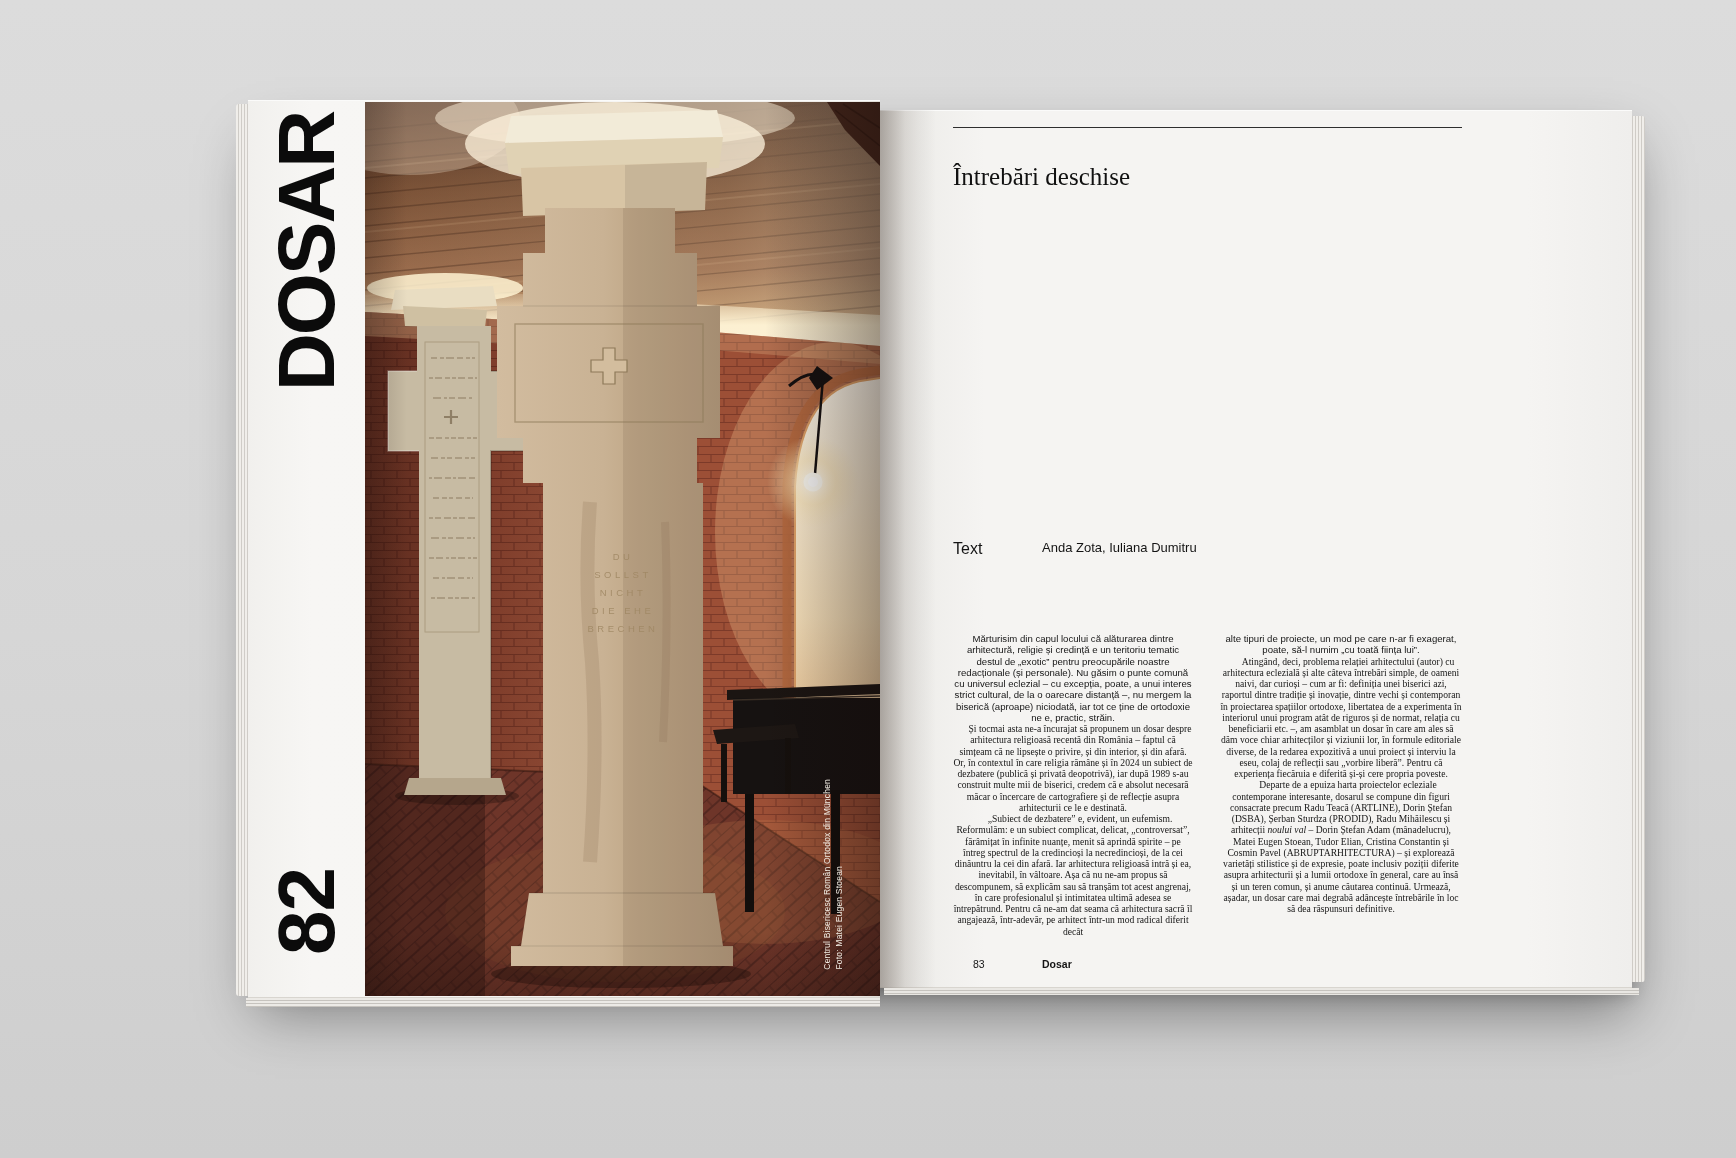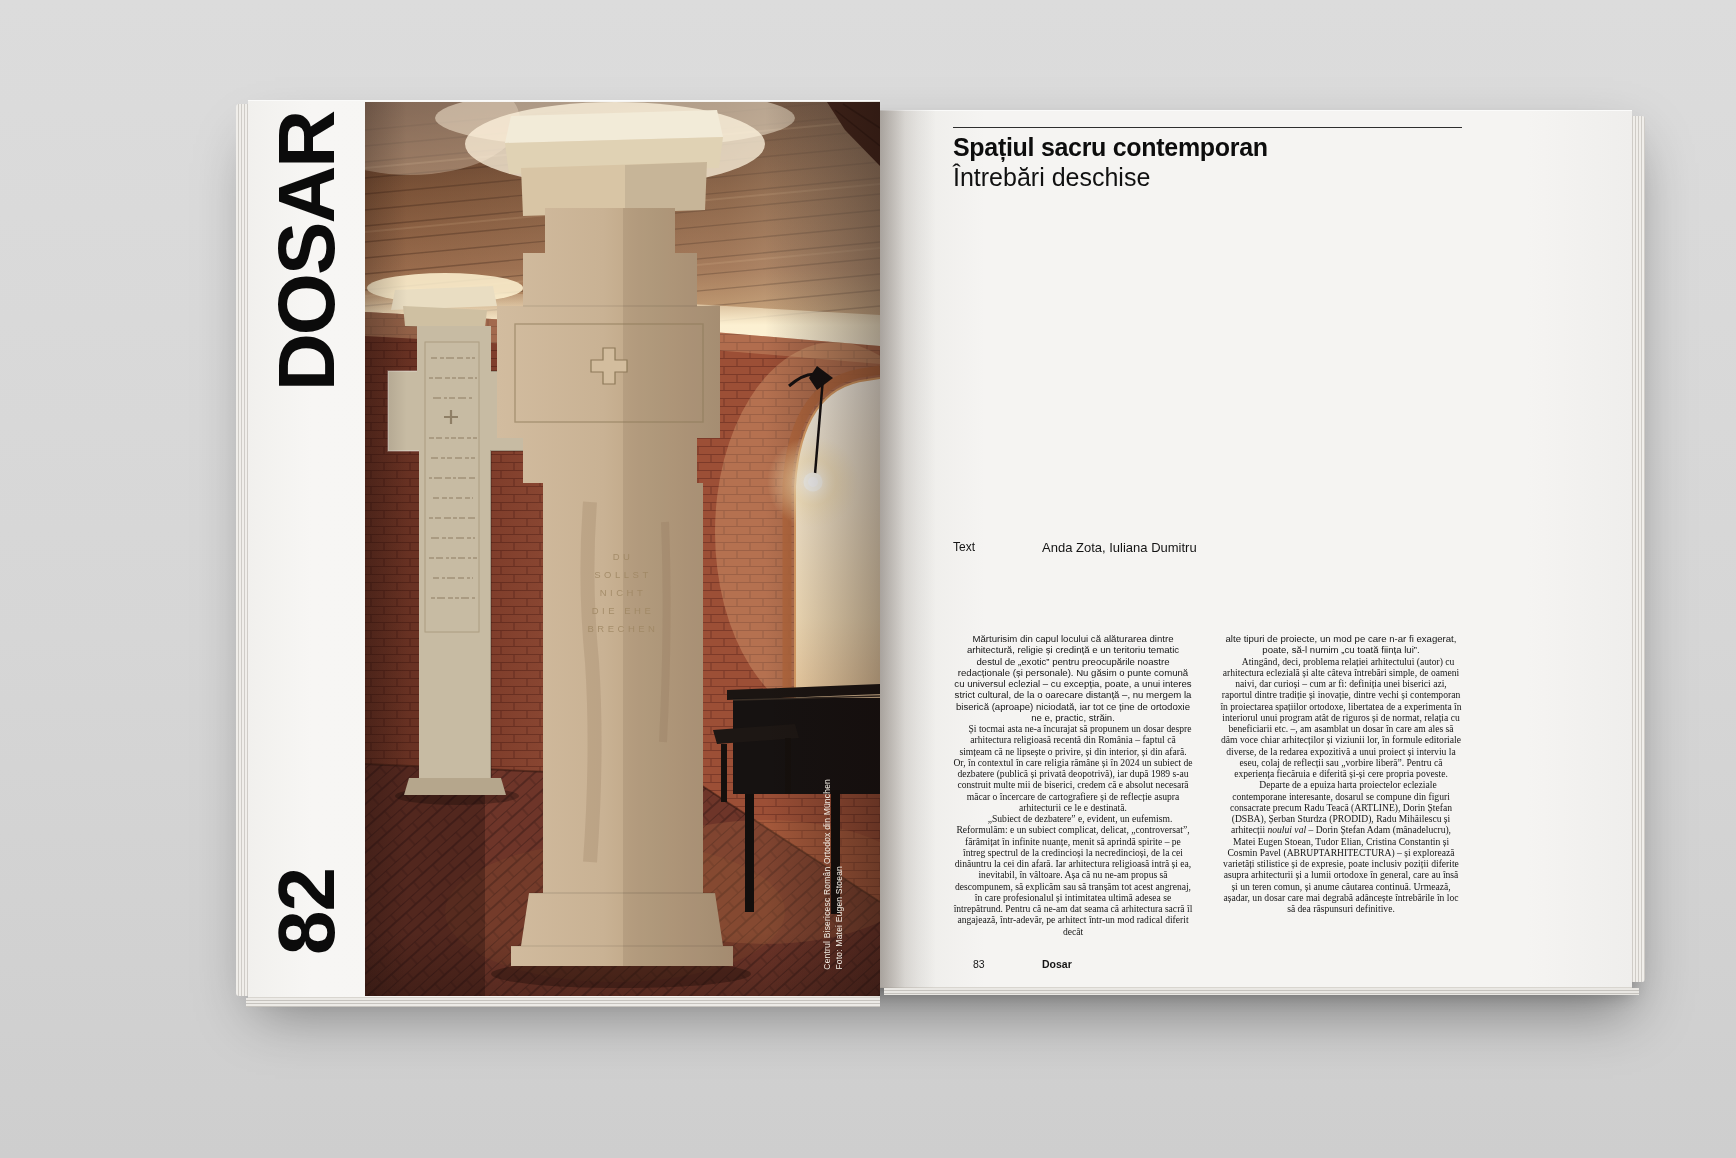--- a/index.html
+++ b/index.html
@@ -33,22 +33,22 @@
   .dosar-wrap .vert{font-size:80px;font-weight:600;letter-spacing:-2px;line-height:70px;color:#0b0b0b;}
   .pagenum-wrap{position:absolute;left:24px;top:768px;}
   .pagenum-wrap .vert{font-size:80px;font-weight:600;letter-spacing:-1px;line-height:70px;color:#0b0b0b;}
   .photo{position:absolute;left:117px;top:2px;width:515px;height:894px;overflow:hidden;background:#3a241a;}
   .photo svg{display:block;}
   .photo-caption{position:absolute;right:36px;bottom:26px;display:flex;flex-direction:row;align-items:flex-end;gap:2px;}
   .photo-caption .vert{font-size:8.5px;line-height:10px;letter-spacing:.2px;color:#f2ede4;white-space:nowrap;}
   .rp-el{position:absolute;}
   .rule{left:73px;top:17px;width:509px;height:1.4px;background:#2e2e2e;}
   .title{left:73px;top:22px;font-size:25px;line-height:30px;font-weight:bold;letter-spacing:-.3px;color:#0d0d0d;white-space:nowrap;}
-  .subtitle{left:73px;top:52px;font-size:25px;line-height:30px;font-weight:normal;color:#111;white-space:nowrap;}
-  .byline-label{left:73px;top:430px;font-size:12px;color:#141414;}
+  .subtitle{left:73px;top:52px;font-size:25px;line-height:30px;font-weight:normal;color:#111;white-space:nowrap;font-family:Liberation Serif, serif;}
+  .byline-label{left:73px;top:430px;font-size:16px;color:#141414;}
   .byline-authors{left:162px;top:430px;font-size:13px;color:#141414;}
   .col{position:absolute;top:523px;}
   .col.c1{left:73px;width:240px;}
   .col.c2{left:340px;width:242px;}
   .col p{margin:0;font-size:9.6px;line-height:11.25px;color:#161616;text-align:center;}
   .col p.indent{text-indent:14px;font-family:Liberation Serif, serif;}
   .footer-num{left:73px;top:848px;font-size:10.5px;color:#141414;padding-left:20px;}
   .footer-section{left:162px;top:848px;font-size:10.5px;font-weight:bold;color:#141414;}
 </style>
 </head>
@@ -277,21 +277,20 @@
     <div class="photo-caption">
       <span class="vert">Centrul Bisericesc Român Ortodox din München</span>
       <span class="vert">Foto: Matei Eugen Stoean</span>
     </div>
   </div>
 </div>
 
 <div class="page right">
   <div class="gutter-shadow"></div>
   <div class="rp-el rule"></div>
-  <div class="rp-el title">Spațiul sacru contemporan</div>
   <div class="rp-el subtitle">Întrebări deschise</div>
 
   <div class="rp-el byline-label">Text</div>
   <div class="rp-el byline-authors">Anda Zota, Iuliana Dumitru</div>
 
   <div class="col c1">
     <p>Mărturisim din capul locului că alăturarea dintre arhitectură, religie și credință e un teritoriu tematic destul de „exotic” pentru preocupările noastre redacționale (și personale). Nu găsim o punte comună cu universul eclezial – cu excepția, poate, a unui interes strict cultural, de la o oarecare distanță –, nu mergem la biserică (aproape) niciodată, iar tot ce ține de ortodoxie ne e, practic, străin.</p>
     <p class="indent">Și tocmai asta ne-a încurajat să propunem un dosar despre arhitectura religioasă recentă din România – faptul că simțeam că ne lipsește o privire, și din interior, și din afară. Or, în contextul în care religia rămâne și în 2024 un subiect de dezbatere (publică și privată deopotrivă), iar după 1989 s-au construit multe mii de biserici, credem că e absolut necesară măcar o încercare de cartografiere și de reflecție asupra arhitecturii ce le e destinată.</p>
     <p class="indent">„Subiect de dezbatere” e, evident, un eufemism. Reformulăm: e un subiect complicat, delicat, „controversat”, fărâmițat în infinite nuanțe, menit să aprindă spirite – pe întreg spectrul de la credincioși la necredincioși, de la cei dinăuntru la cei din afară. Iar arhitectura religioasă intră și ea, inevitabil, în vâltoare. Așa că nu ne-am propus să descompunem, să explicăm sau să tranșăm tot acest angrenaj, în care profesionalul și intimitatea ultimă adesea se întrepătrund. Pentru că ne-am dat seama că arhitectura sacră îl angajează, într-adevăr, pe arhitect într-un mod radical diferit decât</p>
   </div>

